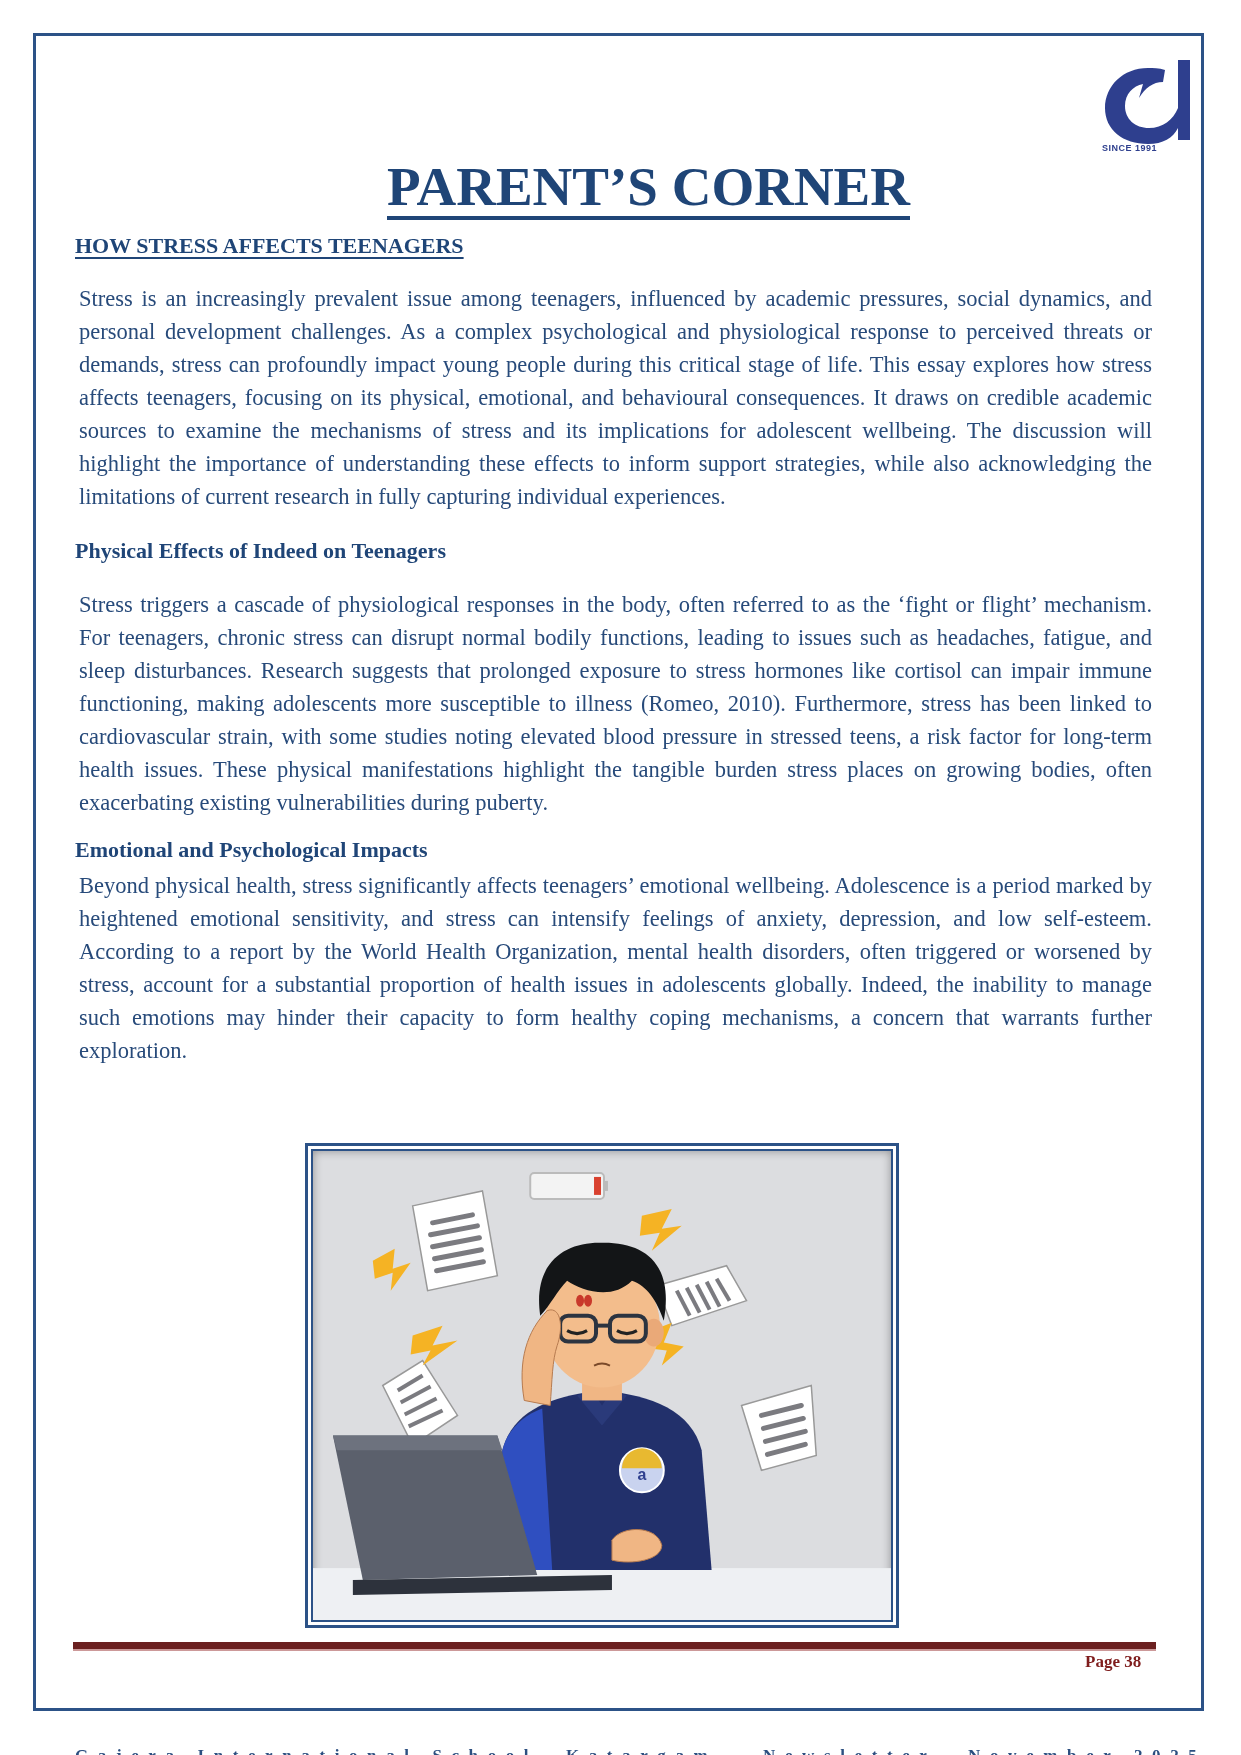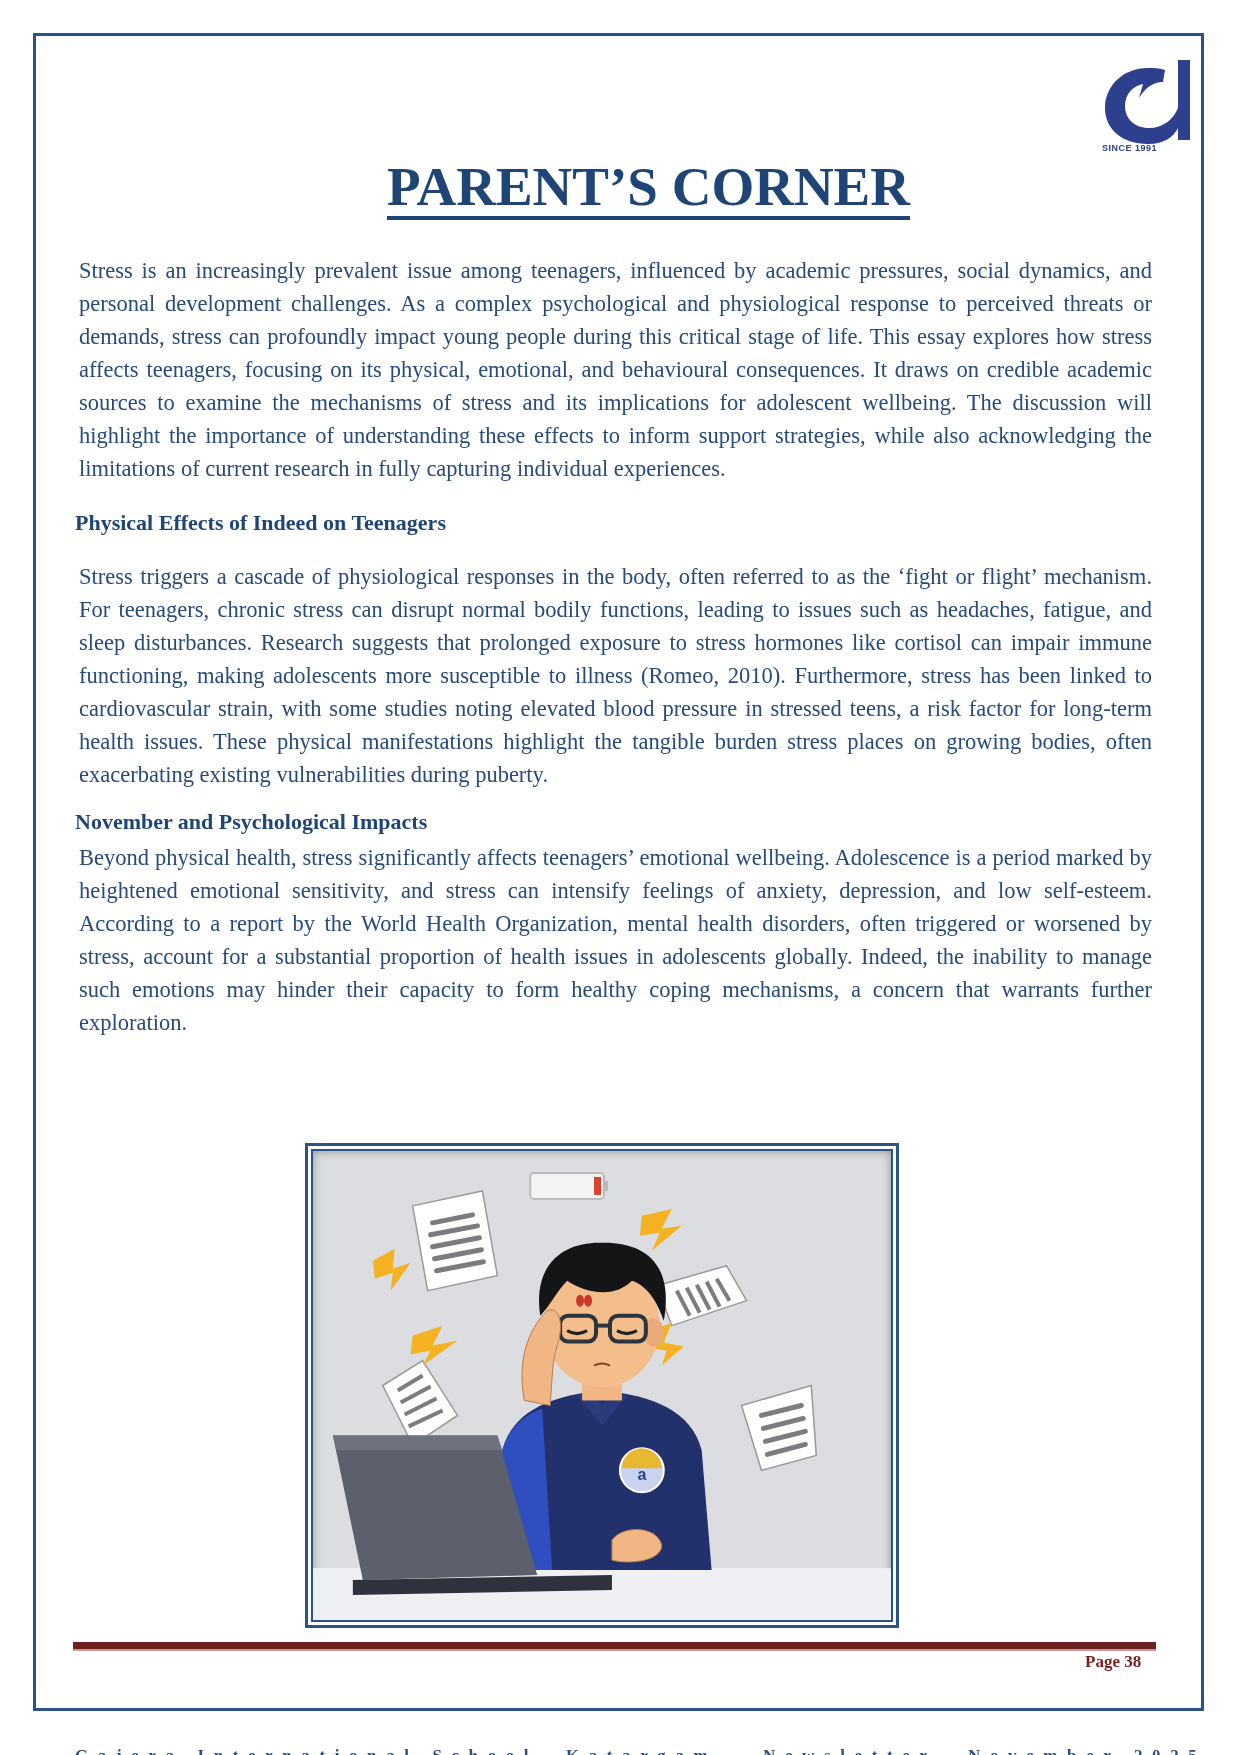--- a/index.html
+++ b/index.html
@@ -32,28 +32,29 @@
   <svg width="110" height="104" viewBox="0 0 110 104">
     <path d="M85 2 L97 2 L97 82 L85 82 Z" fill="#2e3f8e"></path>
     <path d="M55 10 C30 10 12 28 12 50 C12 72 30 86 55 86 C70 86 80 80 85 70 L85 50 C80 62 70 70 56 70 C42 70 32 61 32 48 C32 36 40 28 50 26 L46 40 C52 30 60 24 70 24 L72 12 C66 10 60 10 55 10 Z" fill="#2e3f8e"></path>
   </svg>
 </div>
 <div class="since">SINCE 1991</div>
 
 <div class="title"><span>PARENT’S CORNER</span></div>
 
 <div class="content">
+  <h2 class="h-main">HOW STRESS AFFECTS TEENAGERS</h2>
   <div class="gap1"></div>
   <p class="body">Stress is an increasingly prevalent issue among teenagers, influenced by academic pressures, social dynamics, and personal development challenges. As a complex psychological and physiological response to perceived threats or demands, stress can profoundly impact young people during this critical stage of life. This essay explores how stress affects teenagers, focusing on its physical, emotional, and behavioural consequences. It draws on credible academic sources to examine the mechanisms of stress and its implications for adolescent wellbeing. The discussion will highlight the importance of understanding these effects to inform support strategies, while also acknowledging the limitations of current research in fully capturing individual experiences.</p>
   <div class="gap2"></div>
   <h3 class="h-sub">Physical Effects of Indeed on Teenagers</h3>
   <div class="gap1"></div>
   <p class="body">Stress triggers a cascade of physiological responses in the body, often referred to as the ‘fight or flight’ mechanism. For teenagers, chronic stress can disrupt normal bodily functions, leading to issues such as headaches, fatigue, and sleep disturbances. Research suggests that prolonged exposure to stress hormones like cortisol can impair immune functioning, making adolescents more susceptible to illness (Romeo, 2010). Furthermore, stress has been linked to cardiovascular strain, with some studies noting elevated blood pressure in stressed teens, a risk factor for long-term health issues. These physical manifestations highlight the tangible burden stress places on growing bodies, often exacerbating existing vulnerabilities during puberty.</p>
   <div style="height:12px"></div>
-  <h3 class="h-sub">November and Psychological Impacts</h3>
+  <h3 class="h-sub">Emotional and Psychological Impacts</h3>
   <p class="body">Beyond physical health, stress significantly affects teenagers’ emotional wellbeing. Adolescence is a period marked by heightened emotional sensitivity, and stress can intensify feelings of anxiety, depression, and low self-esteem. According to a report by the World Health Organization, mental health disorders, often triggered or worsened by stress, account for a substantial proportion of health issues in adolescents globally. Indeed, the inability to manage such emotions may hinder their capacity to form healthy coping mechanisms, a concern that warrants further exploration.</p>
 </div>
 
 <div class="illustration">
   <div class="illustration-inner">
     <svg viewBox="0 0 580 470" preserveAspectRatio="none">
 
       <rect x="0" y="418" width="580" height="52" fill="#eef0f3"></rect>
 
       <g>

